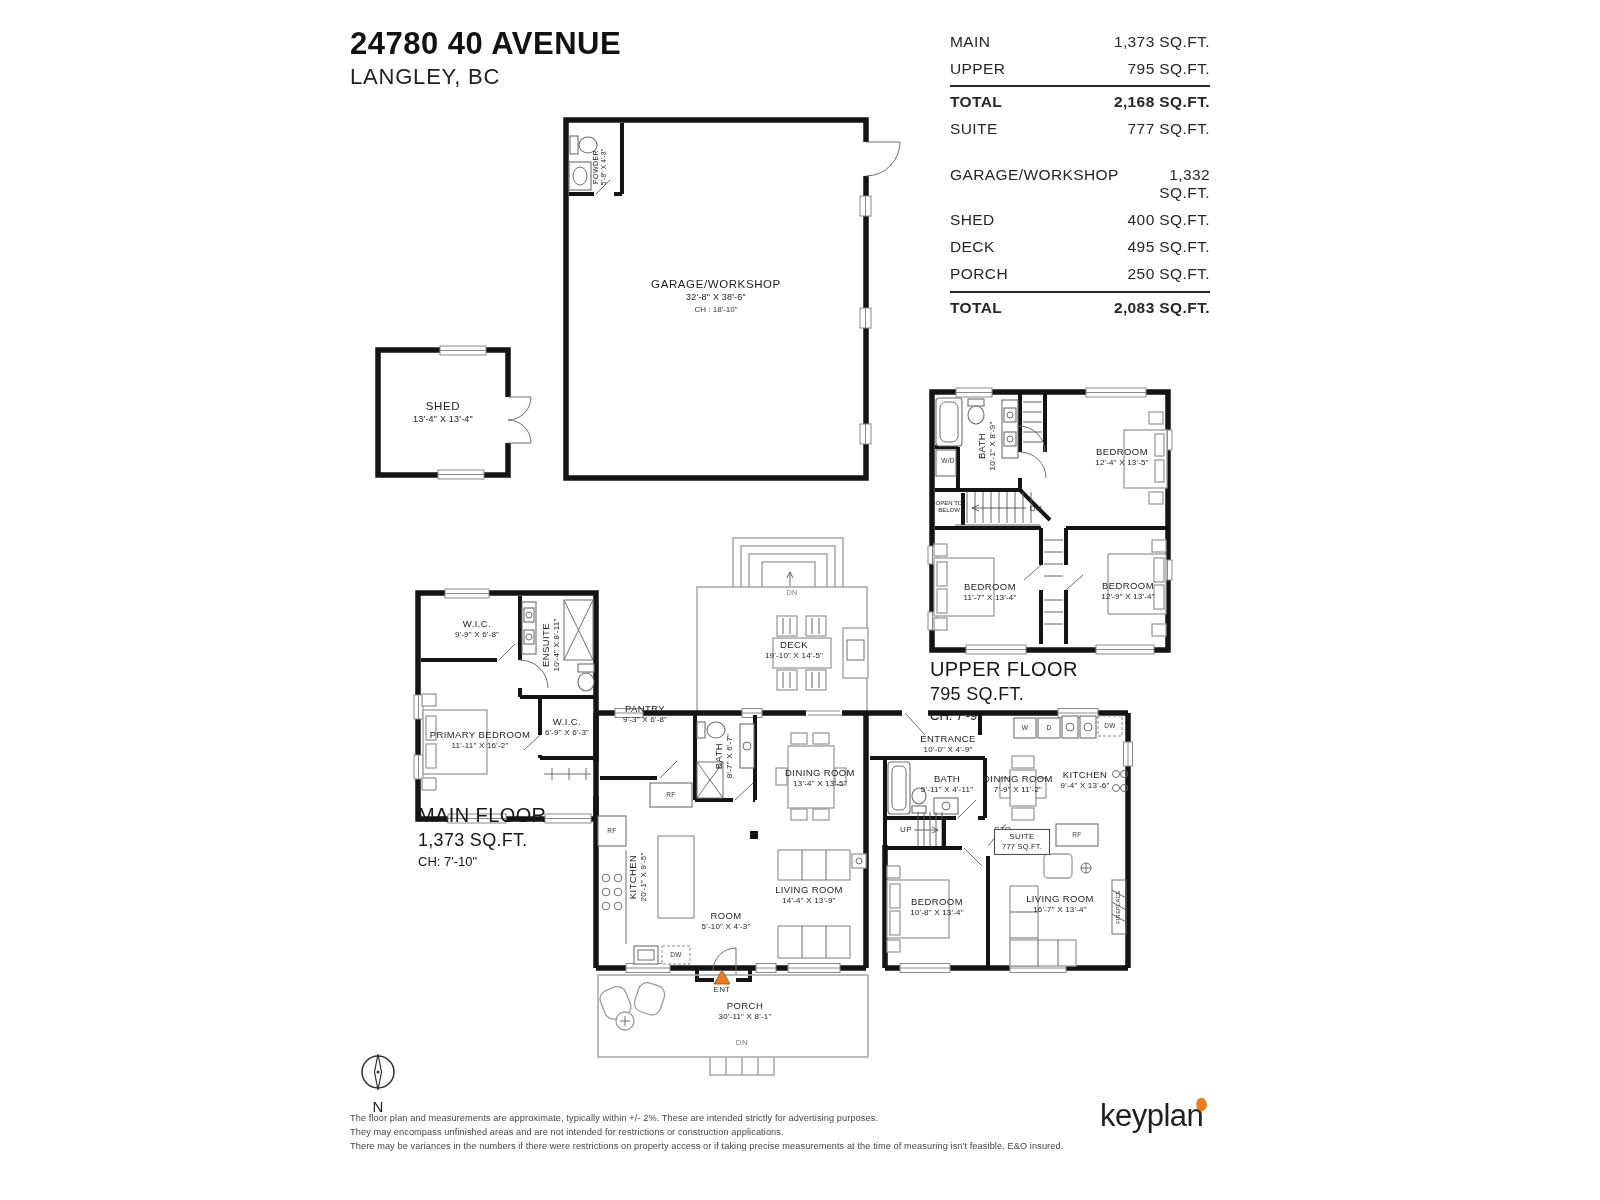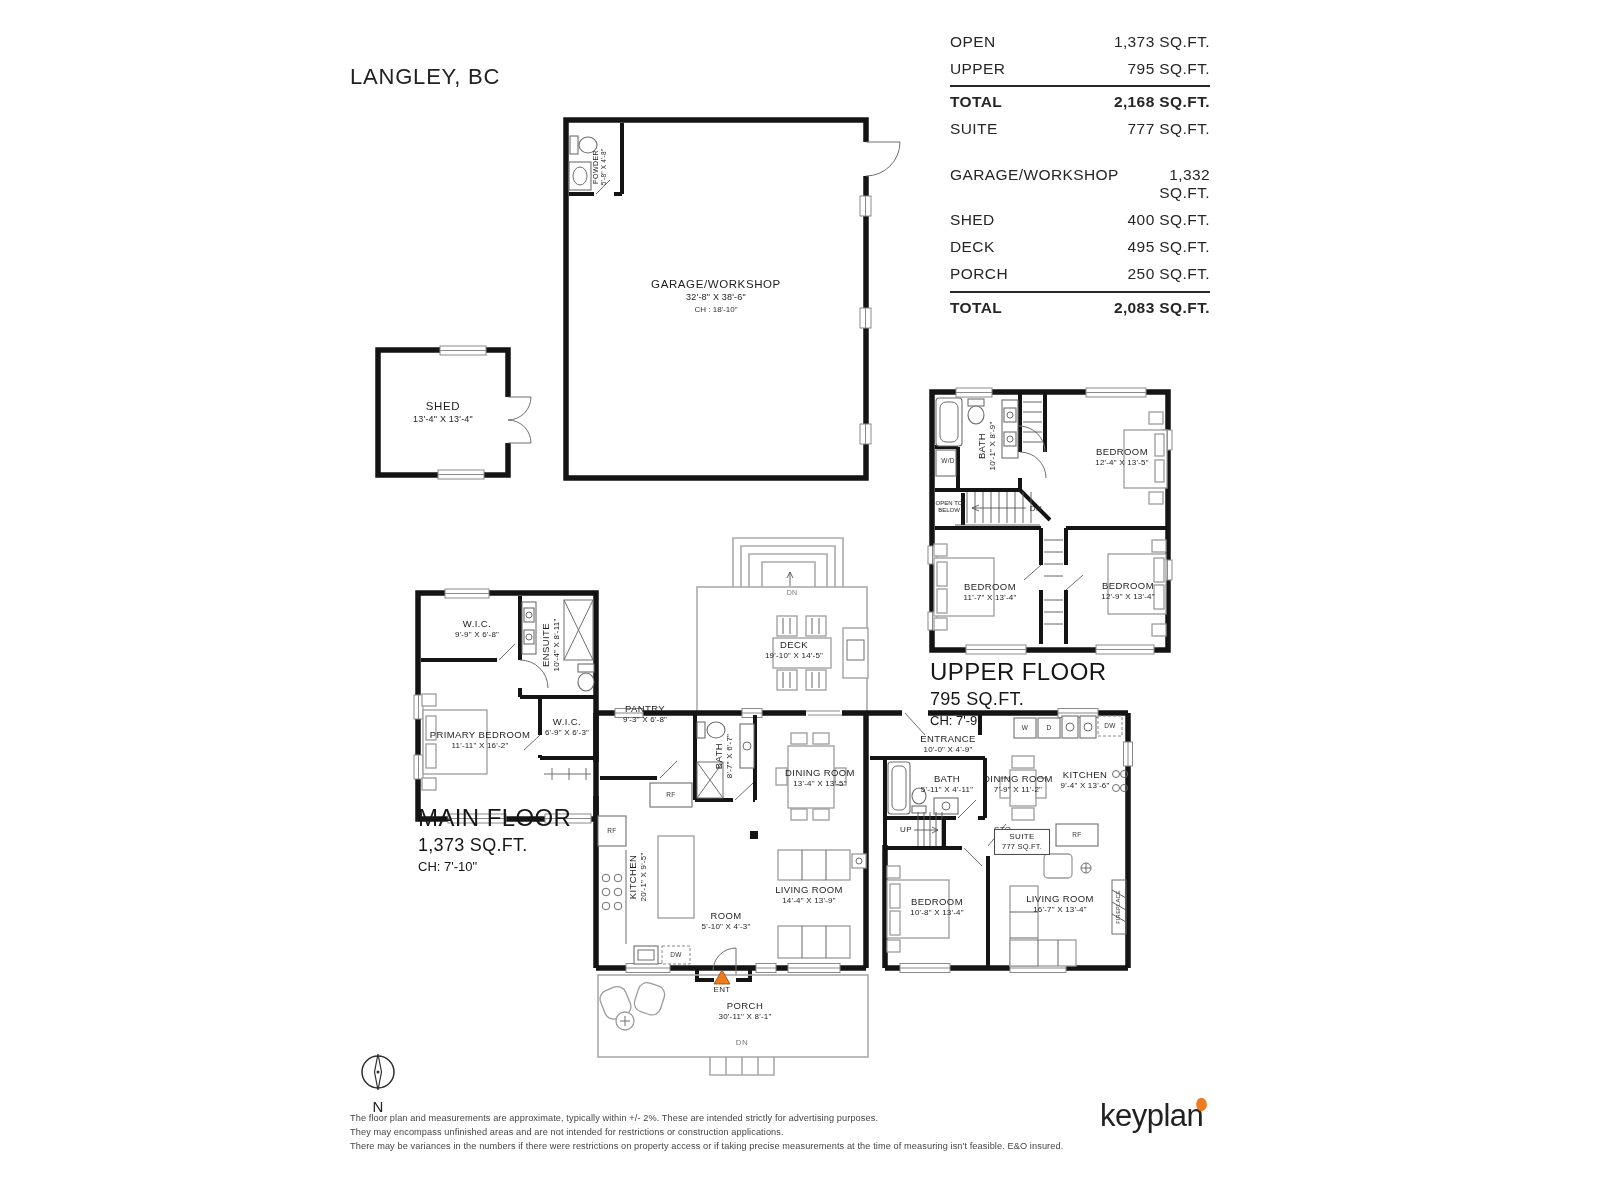--- a/index.html
+++ b/index.html
@@ -41,21 +41,21 @@
         letter-spacing:.8px;color:#222;}
   
   .sqft{position:absolute;left:950px;top:28px;width:260px;font-size:15.5px;color:#262626;}
   .srow{display:flex;justify-content:space-between;padding:4.5px 0;letter-spacing:.4px;}
   .srow .v{text-align:right;}
   .srow.total{font-weight:700;}
   .rule{border-top:2px solid #262626;margin-top:3px;padding-top:6px;}
   .spacer{height:19px;}
   
   .ftitle{position:absolute;color:#161616;}
-  .ft1{font-size:24px;font-weight:500;letter-spacing:.4px;margin-bottom:3px;}
+  .ft1{font-size:20px;font-weight:500;letter-spacing:.4px;margin-bottom:3px;}
   .ft2{font-size:18px;font-weight:400;letter-spacing:.3px;margin-bottom:3px;}
   .ft3{font-size:13px;}
   
   .disc{position:absolute;left:350px;font-size:9.2px;color:#454545;letter-spacing:.1px;}
   .brand{position:absolute;left:1100px;top:1098px;font-size:31px;font-weight:500;
          color:#212121;letter-spacing:-.5px;}
   .flame{position:absolute;left:1196px;top:1098px;width:11px;height:13px;
          border-radius:60% 45% 60% 45%;transform:rotate(-20deg);}
   .nlab{position:absolute;transform:translate(-50%,-50%);font-size:15px;color:#222;}
 </style>
@@ -352,25 +352,26 @@
       <polygon points="714,984 730,984 722,970" fill="#ee7c1c" stroke="#8a4c12" stroke-width="0.8"></polygon>
     </g>
 
     <g>
       <circle cx="378" cy="1072" r="16" fill="none" stroke="#2f2f2f" stroke-width="1.5"></circle>
       <path d="M378,1054 L381.5,1072 L378,1090 L374.5,1072 Z" fill="#ffffff" stroke="#2f2f2f" stroke-width="1.2"></path>
       <circle cx="378" cy="1072" r="1.5" fill="#2f2f2f"></circle>
     </g>
   </svg>
 
+  <div class="addr">24780 40 AVENUE</div>
   <div class="city">LANGLEY, BC</div>
 
   <div class="sqft">
     <div class="srow">
-        <span>OPEN</span>
+        <span>MAIN</span>
         <span class="v">1,373 SQ.FT.</span>
       </div>
     <div class="srow">
         <span>UPPER</span>
         <span class="v">795 SQ.FT.</span>
       </div>
     <div class="srow total rule">
         <span>TOTAL</span>
         <span class="v">2,168 SQ.FT.</span>
       </div>

